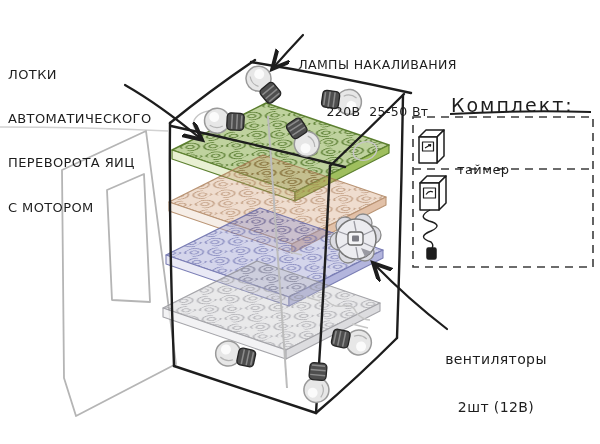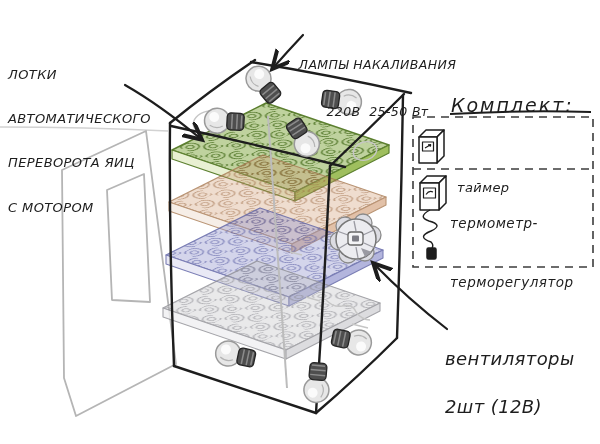--- a/index.html
+++ b/index.html
@@ -1,26 +1,26 @@
 <!DOCTYPE html>
 <html><head>
 <meta charset="utf-8">
 <style>
   html,body{margin:0;padding:0;background:#fff;}
   .stage{position:relative;width:600px;height:444px;background:#ffffff;overflow:hidden;
-         font-family:"DejaVu Sans",sans-serif;font-style:italic;}
+         font-family:"DejaVu Sans",sans-serif;}
   svg{position:absolute;left:0;top:0;}
   .hand{position:absolute;color:#1d1d1d;white-space:pre;line-height:15px;}
   .hand div{white-space:pre;}
   .lbl-trays{left:8px;top:38px;font-size:13px;letter-spacing:.4px;line-height:14.8px;}
   .lbl-lamps{left:295px;top:26px;font-size:12.5px;letter-spacing:.4px;text-align:center;width:165px;line-height:15.5px;}
   .kit-heading{left:451px;top:98px;font-size:19px;letter-spacing:2px;}
-  .kit-item1{left:457px;top:149px;font-size:13px;letter-spacing:.4px;line-height:15.5px;}
+  .kit-item1{left:457px;top:131px;font-size:13px;letter-spacing:.4px;line-height:15.5px;}
   .kit-item2{left:450px;top:175px;font-size:13.5px;letter-spacing:.5px;line-height:19.5px;}
-  .lbl-fans{left:445px;top:319px;font-size:18px;letter-spacing:.4px;text-align:left;width:102px;line-height:16px;}
+  .lbl-fans{left:445px;top:319px;font-size:14px;letter-spacing:.4px;text-align:center;width:102px;line-height:16px;}
 </style>
 </head>
 <body>
 
 <div class="stage">
 
 <svg width="600" height="444" viewBox="0 0 600 444">
   <defs>
     <marker id="ah" markerWidth="12" markerHeight="12" refX="7.5" refY="4" orient="auto">
       <path d="M0,0 L8,4 L0,8" fill="none" stroke="#1d1d1d" stroke-width="1.8" stroke-linecap="round"></path>
@@ -185,23 +185,19 @@
   <div>ЛАМПЫ НАКАЛИВАНИЯ</div>
   <div>220В  25-50 Вт</div>
 </div>
 
 <div class="hand kit-heading">Комплект:</div>
 
 <div class="hand kit-item1">
   <div>таймер</div>
 </div>
 
-<div class="hand kit-item2">
-  <div>термометр-</div>
-  <div>терморегулятор</div>
-</div>
 
 <div class="hand lbl-fans">
   <div>вентиляторы</div>
   <div>2шт (12В)</div>
 </div>
 
 </div>
 
 </body></html>

